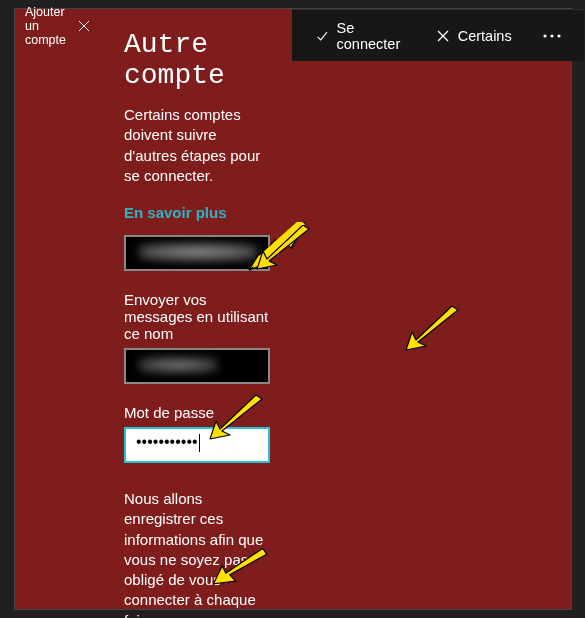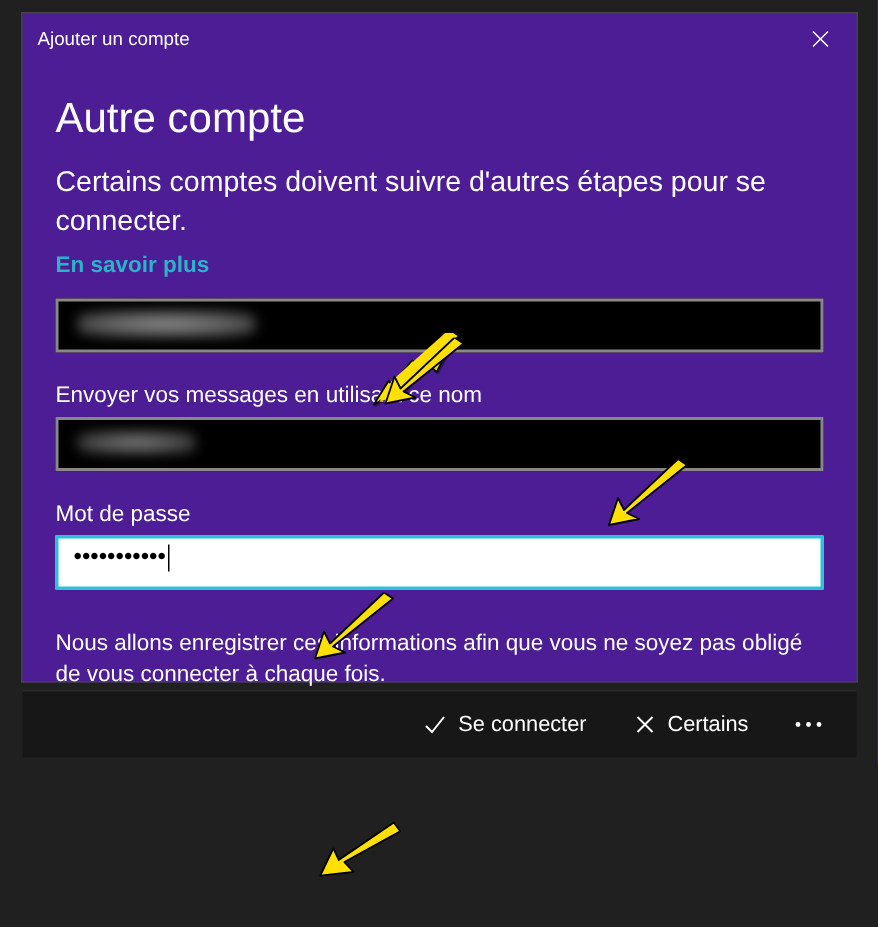--- a/index.html
+++ b/index.html
@@ -14,25 +14,24 @@
     font-family: "Segoe UI", Arial, sans-serif;
     color: #ffffff;
     overflow: hidden;
     position: relative;
   }
   .dialog {
     position: absolute;
     left: 14px;
     top: 8px;
     width: 558px;
-    height: 447px;
-    background: #4c1d95;
+    height: 602px;
+    background: #7f1d1d;
     border: 1px solid #444;
     display: flex;
-    flex-direction: column;
   }
   .titlebar {
     display: flex;
     align-items: center;
     justify-content: space-between;
     padding: 6px 12px 6px 10px;
     height: 34px;
   }
   .titlebar-title {
     font-size: 12.5px;
@@ -48,26 +47,27 @@
   }
   .content {
     padding: 20px 22px 0 22px;
     flex: 1;
   }
   .heading {
     font-size: 28px;
     font-weight: 300;
     margin-bottom: 14px;
     color: #ffffff;
+    font-family: Liberation Mono, monospace;
   }
   .desc {
-    font-size: 19px;
+    font-size: 15px;
     line-height: 1.35;
     color: #ffffff;
-    margin-bottom: 8px;
+    margin-bottom: 18px;
   }
   .link {
     font-size: 15px;
     color: #2db2c8;
     cursor: pointer;
     display: inline-block;
     margin-bottom: 14px;
     font-weight: bold;
   }
   .field-group {

